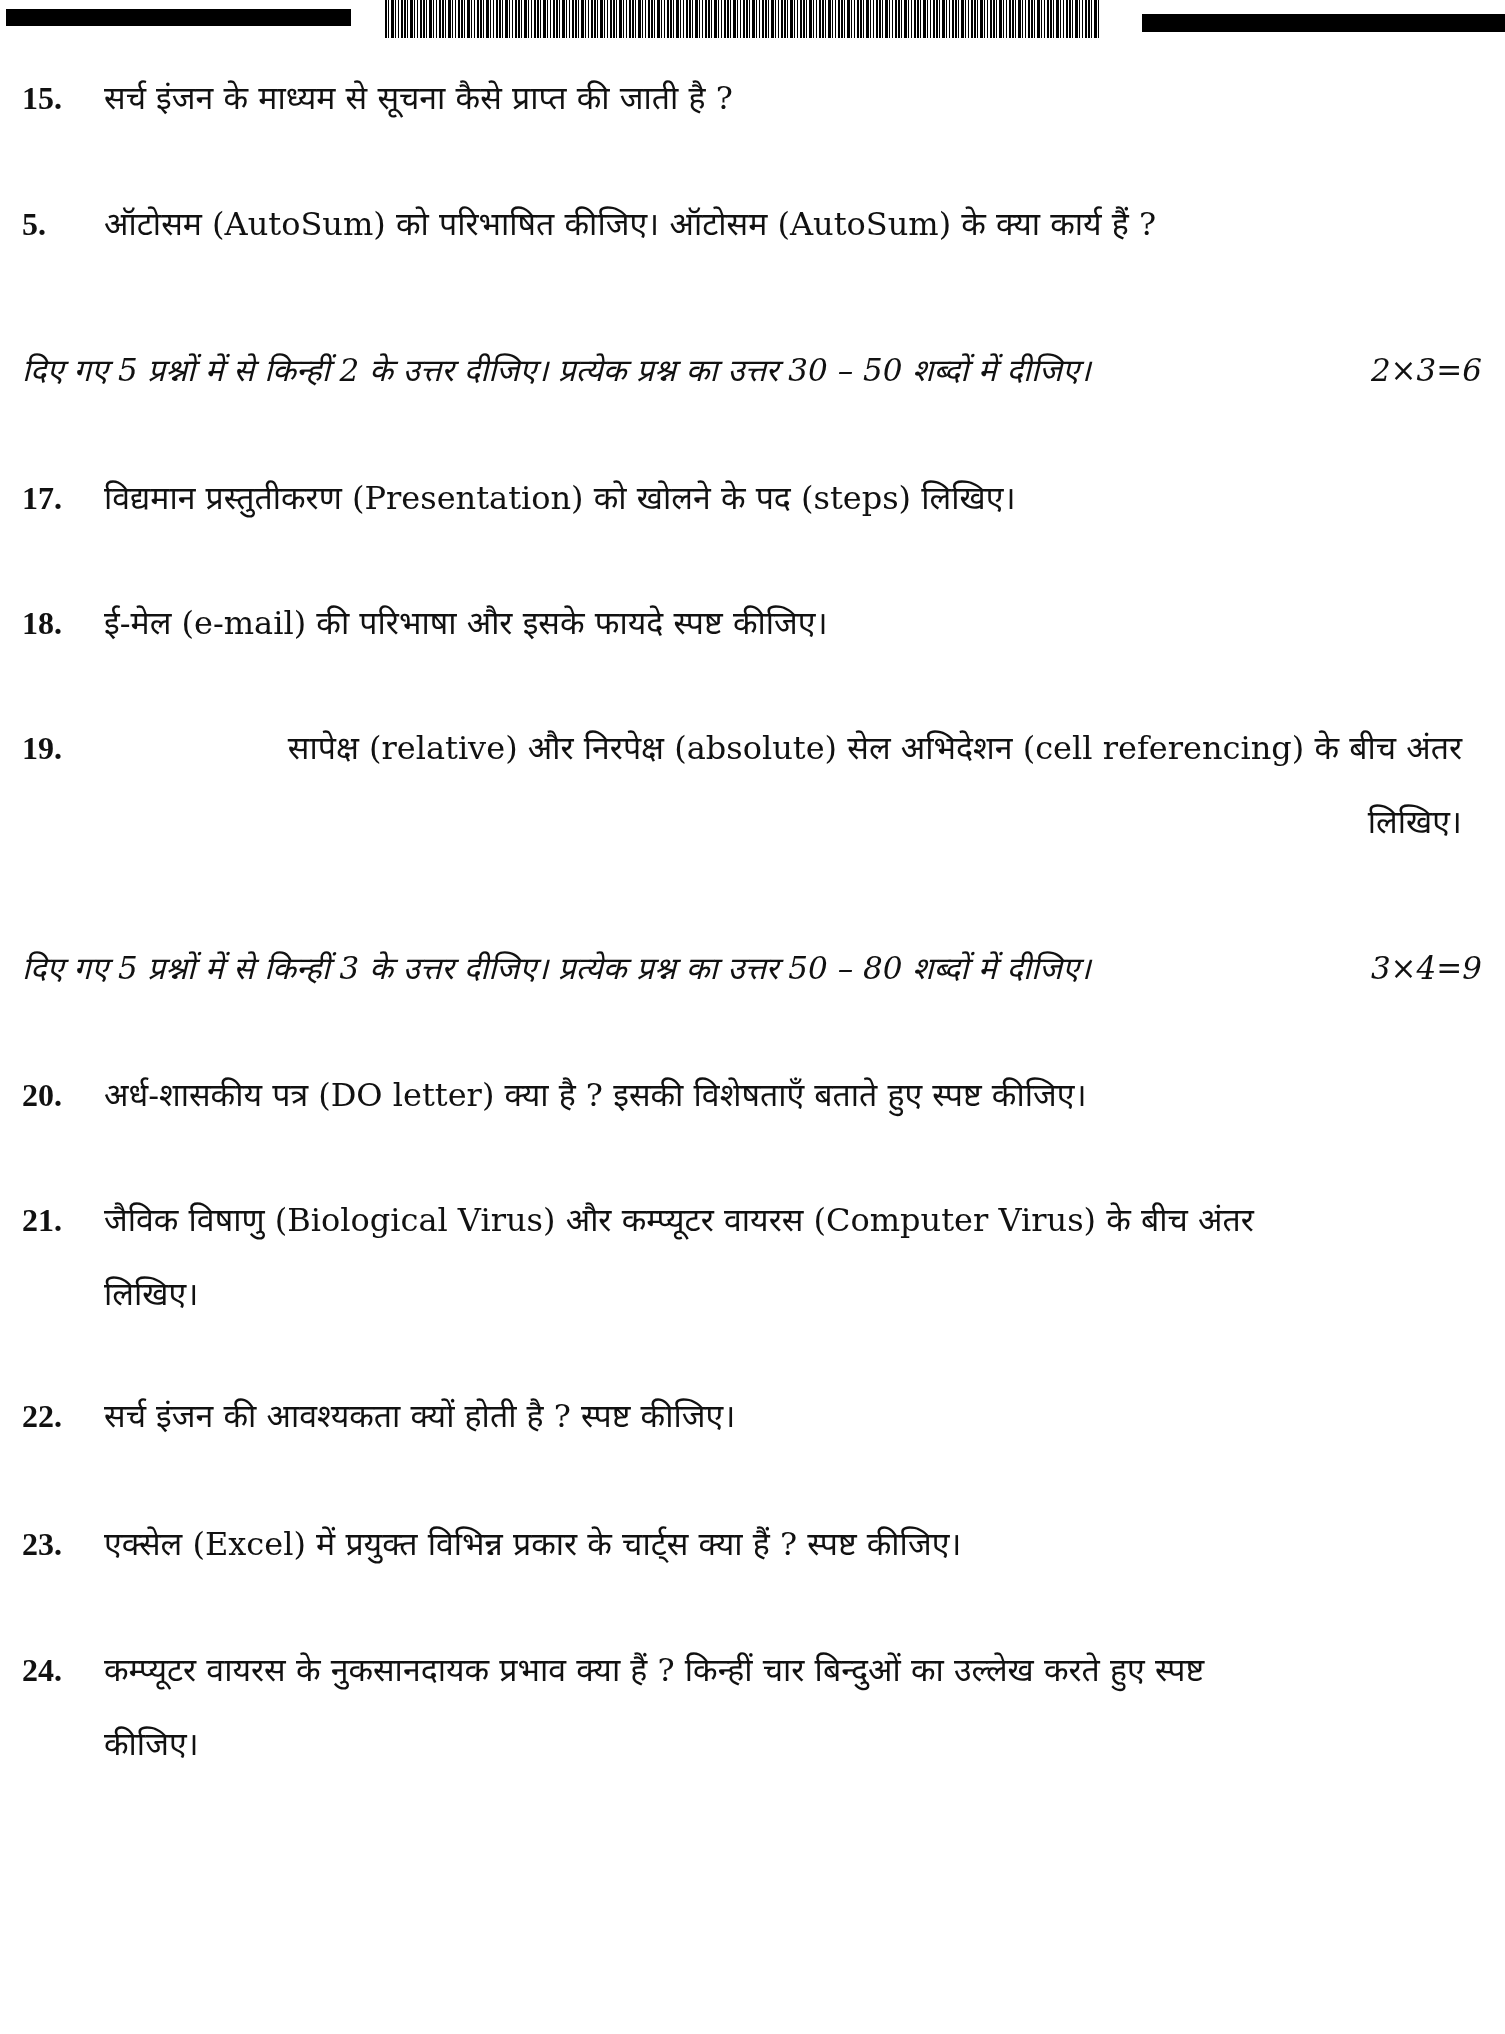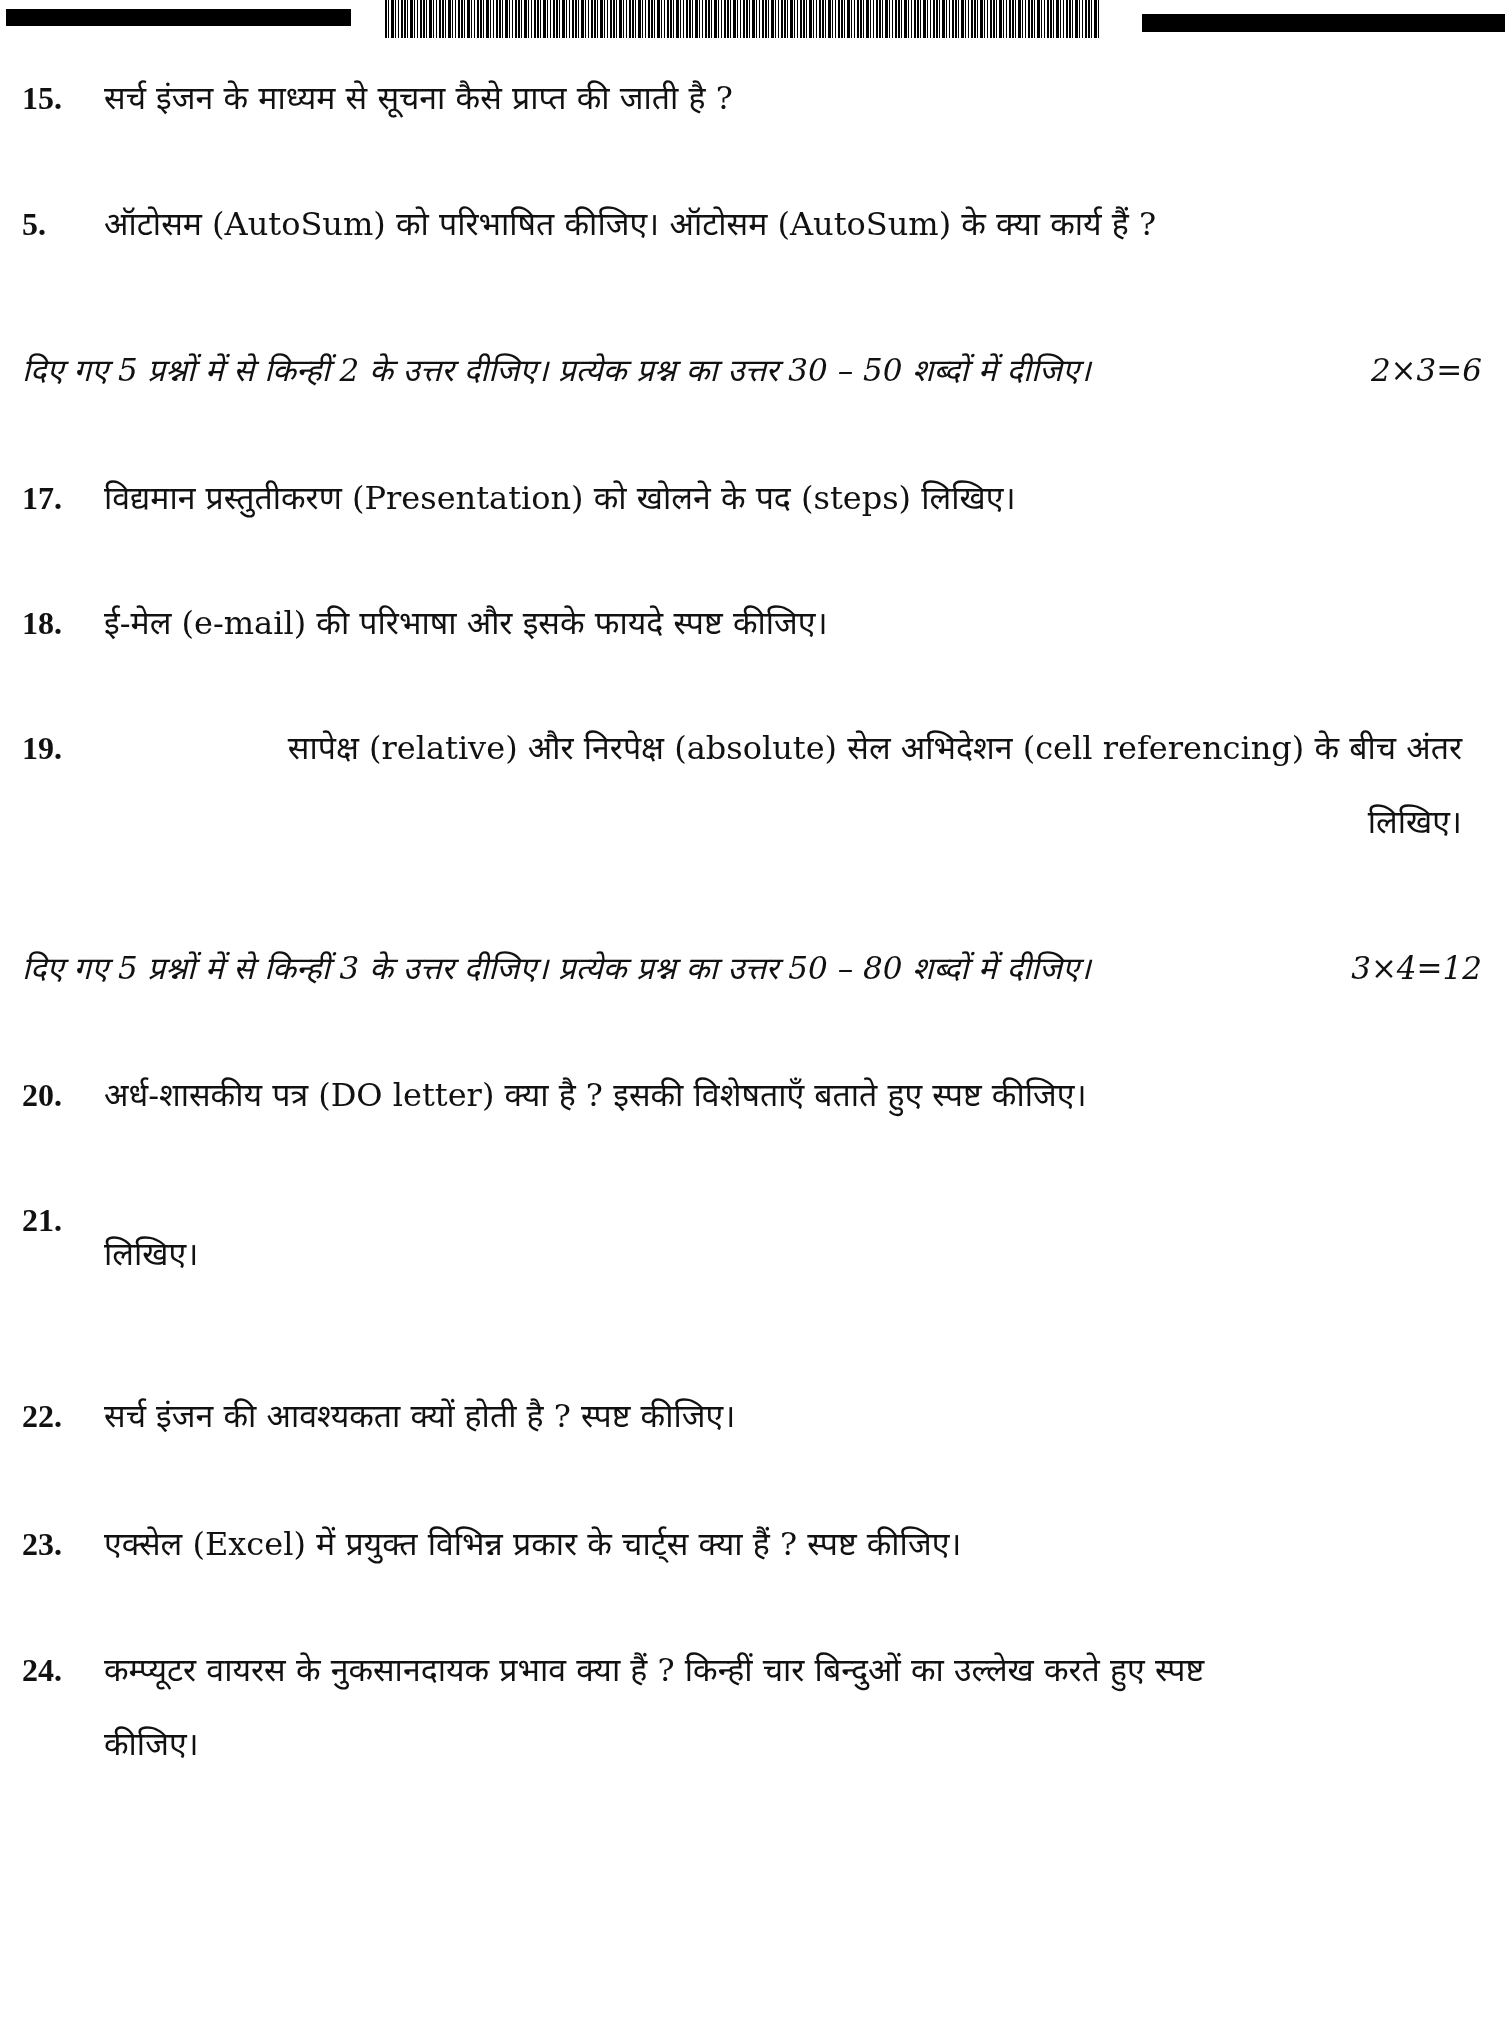--- a/index.html
+++ b/index.html
@@ -56,30 +56,31 @@
 </div>
 
 <div class="q" style="top:728px;text-align:right;">
   <span class="num">19.</span>
   <span class="text">सापेक्ष (relative) और निरपेक्ष (absolute) सेल अभिदेशन (cell referencing) के बीच अंतर</span>
   <span class="cont">लिखिए।</span>
 </div>
 
 <div class="instr" style="top:948px;">
   <span>दिए गए 5 प्रश्नों में से किन्हीं 3 के उत्तर दीजिए। प्रत्येक प्रश्न का उत्तर 50 – 80 शब्दों में दीजिए।</span>
-  <span class="marks">3×4=12</span>
+  <span class="marks">3×4=9</span>
 </div>
 
 <div class="q" style="top:1075px;">
   <span class="num">20.</span>
   <span class="text">अर्ध-शासकीय पत्र (DO letter) क्या है ? इसकी विशेषताएँ बताते हुए स्पष्ट कीजिए।</span>
 </div>
 
 <div class="q" style="top:1200px;">
   <span class="num">21.</span>
+  <span class="text">जैविक विषाणु (Biological Virus) और कम्प्यूटर वायरस (Computer Virus) के बीच अंतर</span>
   <span class="cont">लिखिए।</span>
 </div>
 
 <div class="q" style="top:1396px;">
   <span class="num">22.</span>
   <span class="text">सर्च इंजन की आवश्यकता क्यों होती है ? स्पष्ट कीजिए।</span>
 </div>
 
 <div class="q" style="top:1524px;">
   <span class="num">23.</span>

